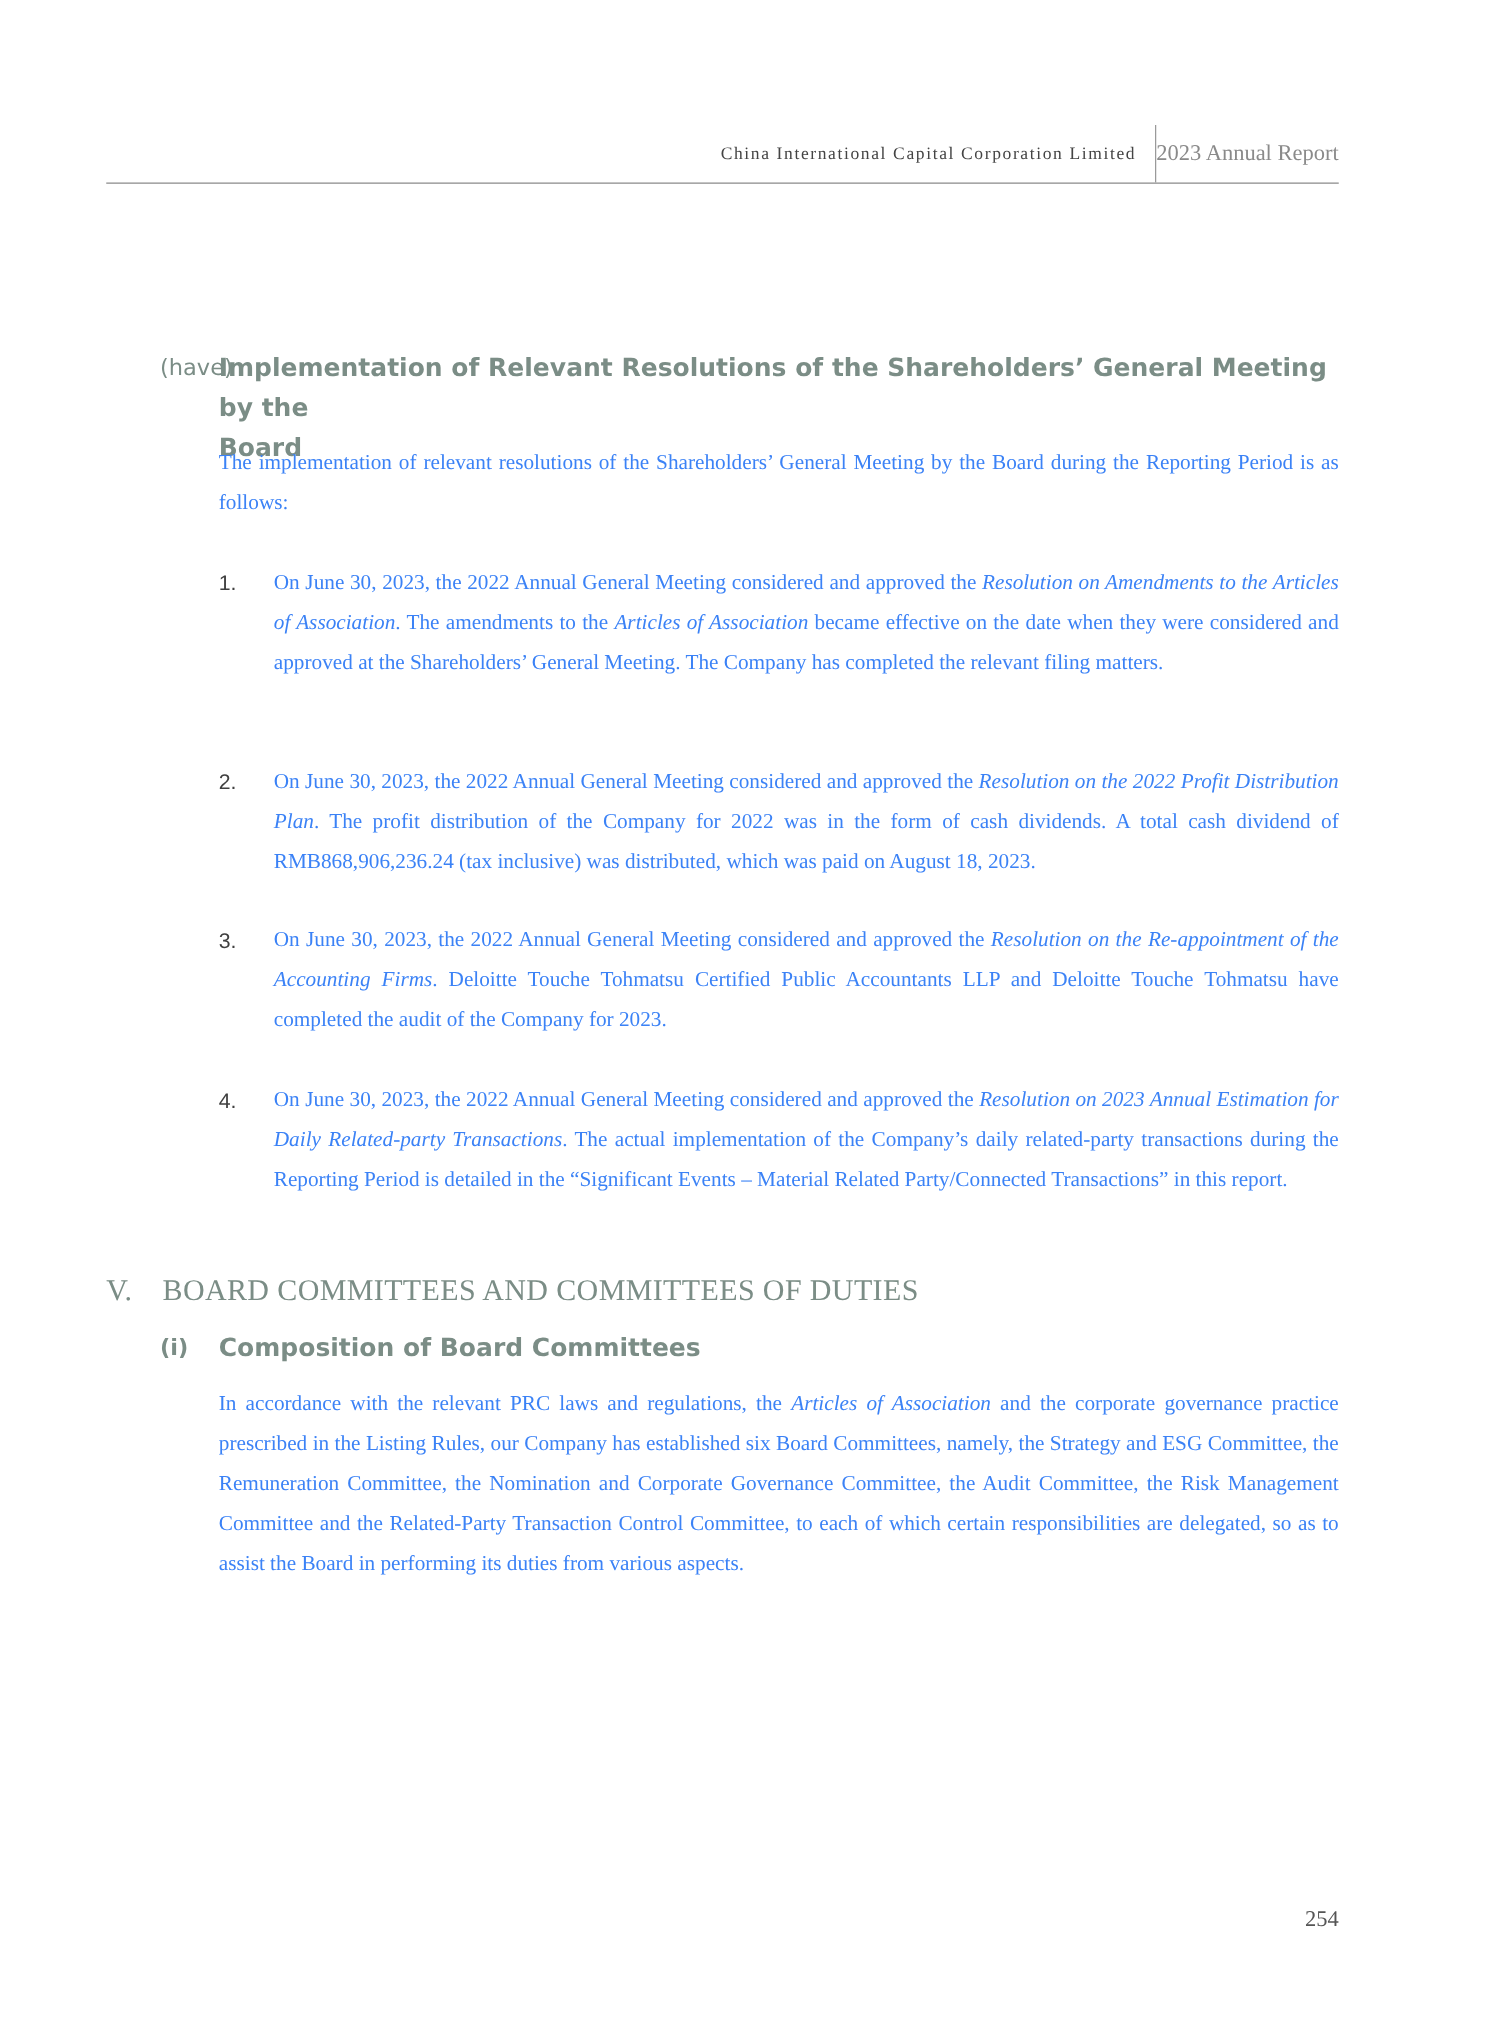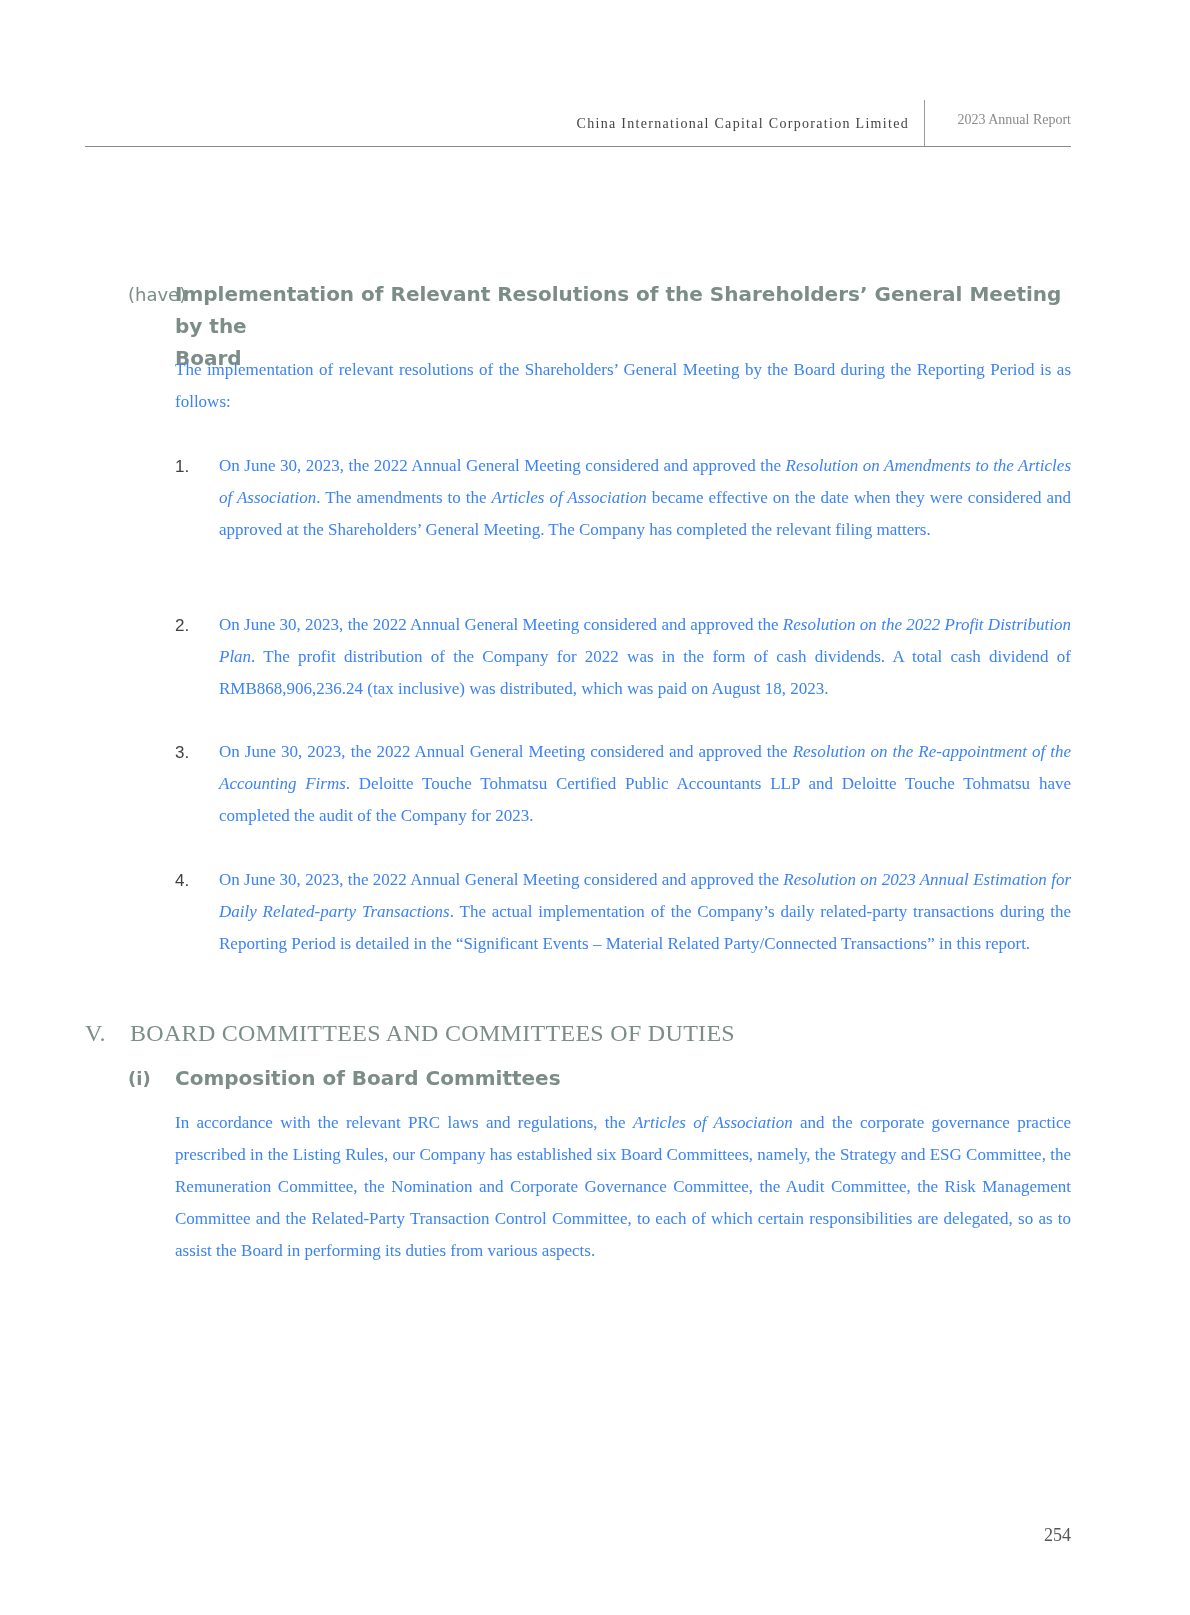--- a/index.html
+++ b/index.html
@@ -1,20 +1,20 @@
 <!DOCTYPE html>
 <html><head>
 <meta charset="utf-8">
 <style>
   html, body { margin: 0; padding: 0; background: #ffffff; }
   body { width: 1190px; height: 1615px; position: relative; overflow: hidden; font-family: "Liberation Sans", "DejaVu Sans", sans-serif; color: #3a3a3a; }
   .header { position: absolute; left: 85px; top: 100px; width: 986px; height: 46px; border-bottom: 1.5px solid #8a8a8a; }
   .header-company { position: absolute; right: 162px; top: 16px; font-family: "Liberation Serif", "DejaVu Serif", serif; font-size: 14px; letter-spacing: 1.3px; color: #444; }
   .header-sep { position: absolute; right: 146px; top: 0; width: 1px; height: 46px; background: #9a9a9a; }
-  .header-report { position: absolute; right: 0; top: 12px; font-family: "Liberation Serif", "DejaVu Serif", serif; font-size: 14px; color: #8a8a8a; }
+  .header-report { position: absolute; right: 0; top: 12px; font-family: "Liberation Serif", "DejaVu Serif", serif; font-size: 18px; color: #8a8a8a; }
 
   .h3 { position: absolute; font-family: "DejaVu Sans", sans-serif; font-weight: bold; color: #7b8d86; font-size: 20px; line-height: 32px; }
   .h3-num { position: absolute; font-family: "DejaVu Sans", sans-serif; font-size: 18px; color: #7b8d86; }
   .para { position: absolute; font-family: Liberation Serif, serif; font-size: 17px; line-height: 32px; color: #3b82f6; text-align: justify; }
   .item-num { position: absolute; font-size: 17px; color: #404040; font-family: "Liberation Sans", sans-serif; }
   .h2 { position: absolute; left: 85px; top: 1020px; font-family: "Liberation Serif", "DejaVu Serif", serif; font-size: 24px; color: #7b8d86; letter-spacing: 0.3px; }
   .h2 .roman { display: inline-block; width: 45px; }
   .page-num { position: absolute; right: 119px; top: 1525px; font-family: "Liberation Serif", serif; font-size: 18px; color: #555; }
   em { font-style: italic; }
 </style>

